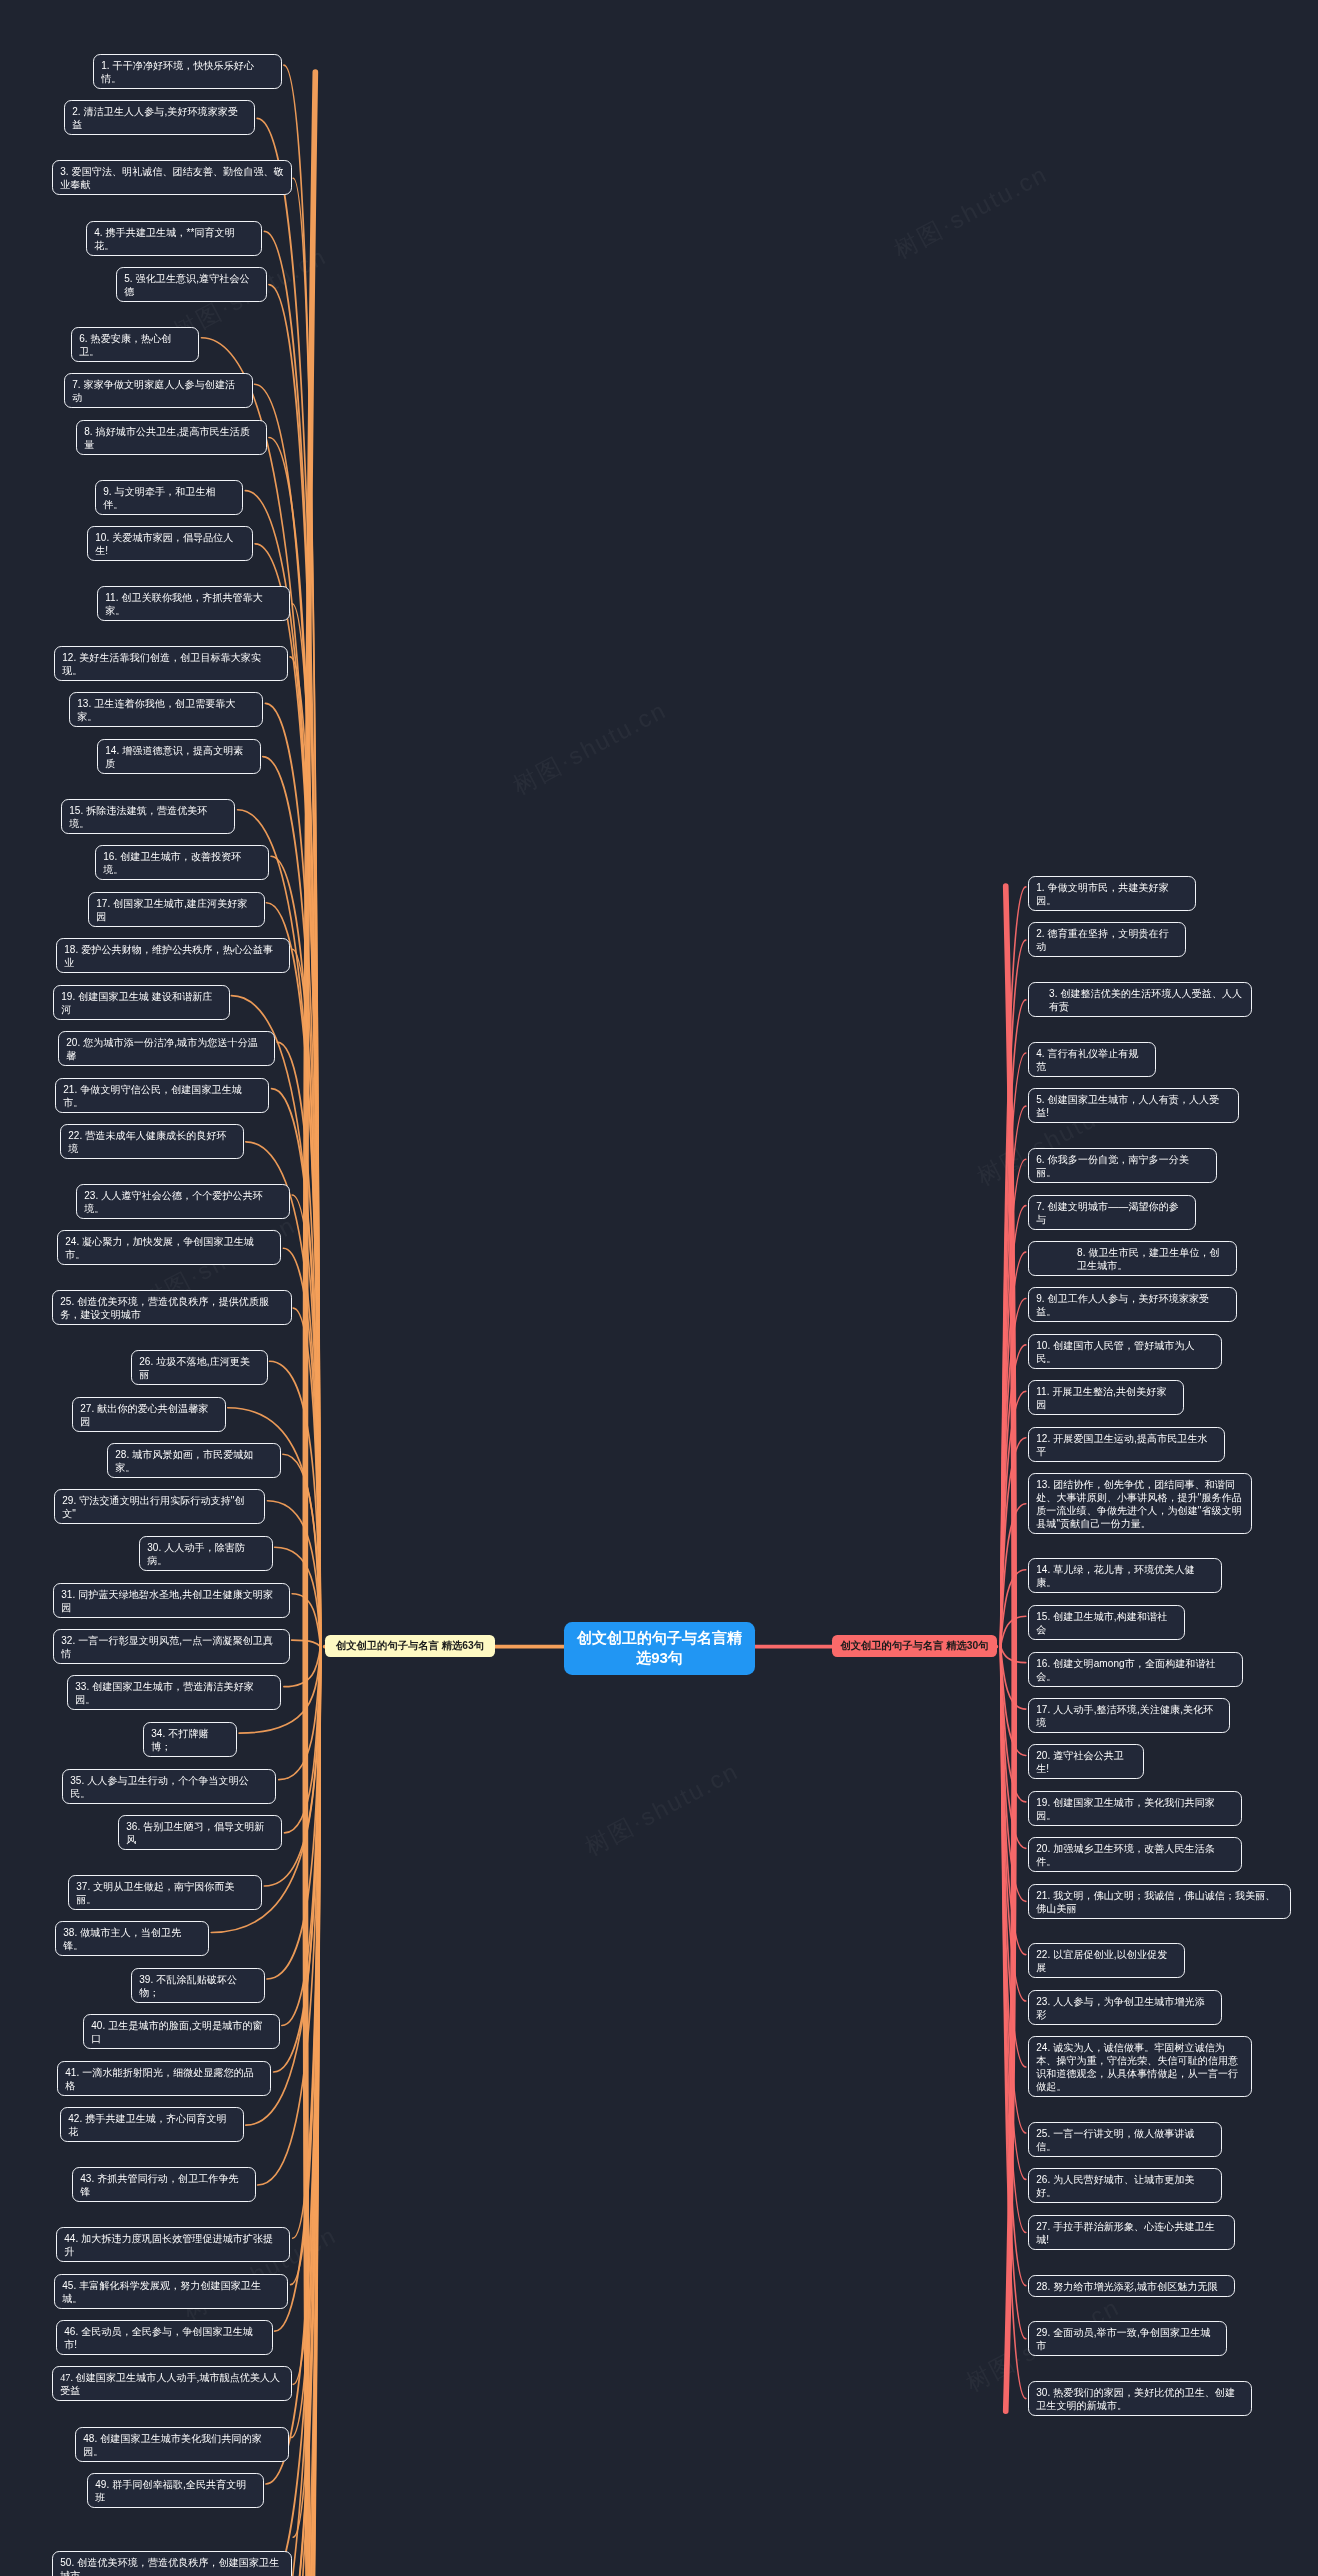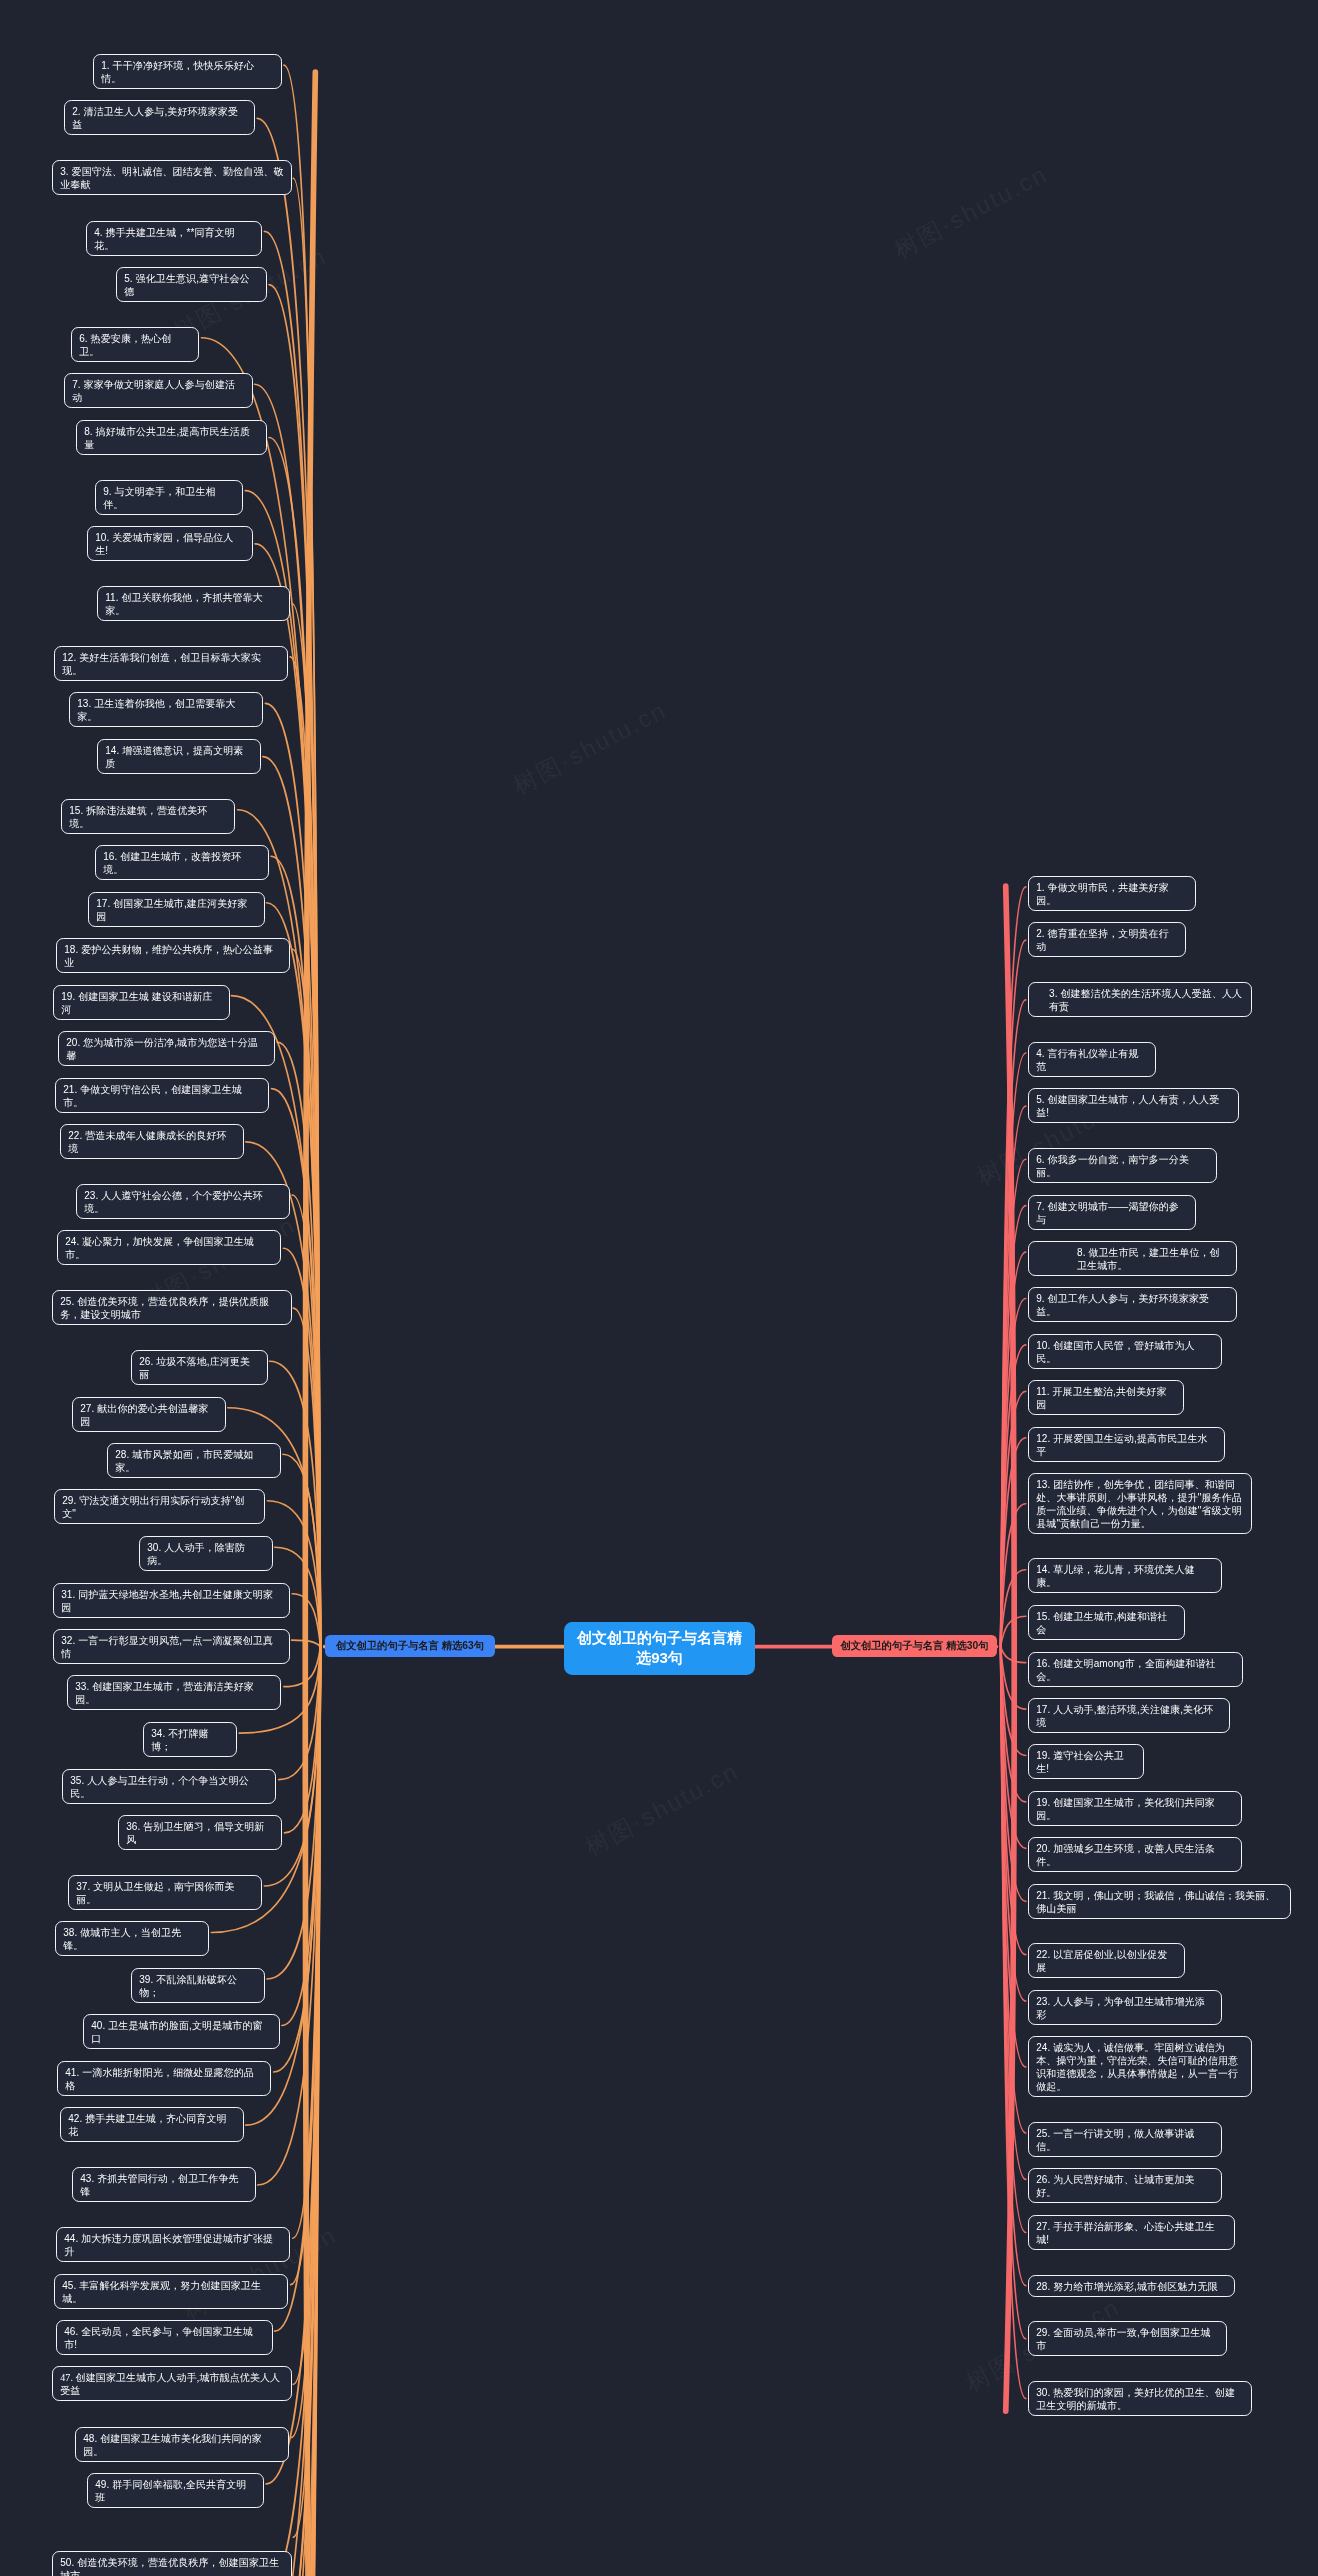--- a/index.html
+++ b/index.html
@@ -72,21 +72,21 @@
 
   .branch {
     color: #1b1b1b;
     font-size: 10.3px;
     font-weight: 700;
     text-align: center;
     justify-content: center;
     border-radius: 5.2px;
     padding: 4.1px 6.2px;
   }
-  .branch-left  { background: #3b82f6; }
+  .branch-left  { background: #fef9c3; }
   .branch-right { background: #fa6a6a; }
 </style>
 </head>
 <body>
 
 <div id="canvas">
 
   <div class="wm" style="left:165px;  top:278px;">树图·shutu.cn</div>
   <div class="wm" style="left:886px; top:196px;">树图·shutu.cn</div>
   <div class="wm" style="left:505px;  top:732px;">树图·shutu.cn</div>
@@ -257,21 +257,21 @@
       <div class="node leaf" style="left: 1028px; top: 1241px; width: 209px; padding-left: 48px;">8. 做卫生市民，建卫生单位，创卫生城市。</div>
       <div class="node leaf" style="left: 1028px; top: 1287px; width: 209px;">9. 创卫工作人人参与，美好环境家家受益。</div>
       <div class="node leaf" style="left: 1028px; top: 1334px; width: 194px;">10. 创建国市人民管，管好城市为人民。</div>
       <div class="node leaf" style="left: 1028px; top: 1380px; width: 156px;">11. 开展卫生整治,共创美好家园</div>
       <div class="node leaf" style="left: 1028px; top: 1427px; width: 197px;">12. 开展爱国卫生运动,提高市民卫生水平</div>
       <div class="node leaf" style="left: 1028px; top: 1473px; width: 224px;">13. 团结协作，创先争优，团结同事、和谐同处、大事讲原则、小事讲风格，提升"服务作品质一流业绩、争做先进个人，为创建"省级文明县城"贡献自己一份力量。</div>
       <div class="node leaf" style="left: 1028px; top: 1558px; width: 194px;">14. 草儿绿，花儿青，环境优美人健康。</div>
       <div class="node leaf" style="left: 1028px; top: 1605px; width: 157px;">15. 创建卫生城市,构建和谐社会</div>
       <div class="node leaf" style="left: 1028px; top: 1652px; width: 215px;">16. 创建文明among市，全面构建和谐社会。</div>
       <div class="node leaf" style="left: 1028px; top: 1698px; width: 202px;">17. 人人动手,整洁环境,关注健康,美化环境</div>
-      <div class="node leaf" style="left: 1028px; top: 1744px; width: 116px;">19. 遵守社会公共卫生!</div>
+      <div class="node leaf" style="left: 1028px; top: 1744px; width: 116px;">20. 遵守社会公共卫生!</div>
       <div class="node leaf" style="left: 1028px; top: 1791px; width: 214px;">19. 创建国家卫生城市，美化我们共同家园。</div>
       <div class="node leaf" style="left: 1028px; top: 1837px; width: 214px;">20. 加强城乡卫生环境，改善人民生活条件。</div>
       <div class="node leaf" style="left: 1028px; top: 1884px; width: 263px;">21. 我文明，佛山文明；我诚信，佛山诚信；我美丽、佛山美丽</div>
       <div class="node leaf" style="left: 1028px; top: 1943px; width: 157px;">22. 以宜居促创业,以创业促发展</div>
       <div class="node leaf" style="left: 1028px; top: 1990px; width: 194px;">23. 人人参与，为争创卫生城市增光添彩</div>
       <div class="node leaf" style="left: 1028px; top: 2036px; width: 224px;">24. 诚实为人，诚信做事。牢固树立诚信为本、操守为重，守信光荣、失信可耻的信用意识和道德观念，从具体事情做起，从一言一行做起。</div>
       <div class="node leaf" style="left: 1028px; top: 2122px; width: 194px;">25. 一言一行讲文明，做人做事讲诚信。</div>
       <div class="node leaf" style="left: 1028px; top: 2168px; width: 194px;">26. 为人民营好城市、让城市更加美好。</div>
       <div class="node leaf" style="left: 1028px; top: 2215px; width: 207px;">27. 手拉手群治新形象、心连心共建卫生城!</div>
       <div class="node leaf" style="left: 1028px; top: 2275px; width: 207px;">28. 努力给市增光添彩,城市创区魅力无限</div>

